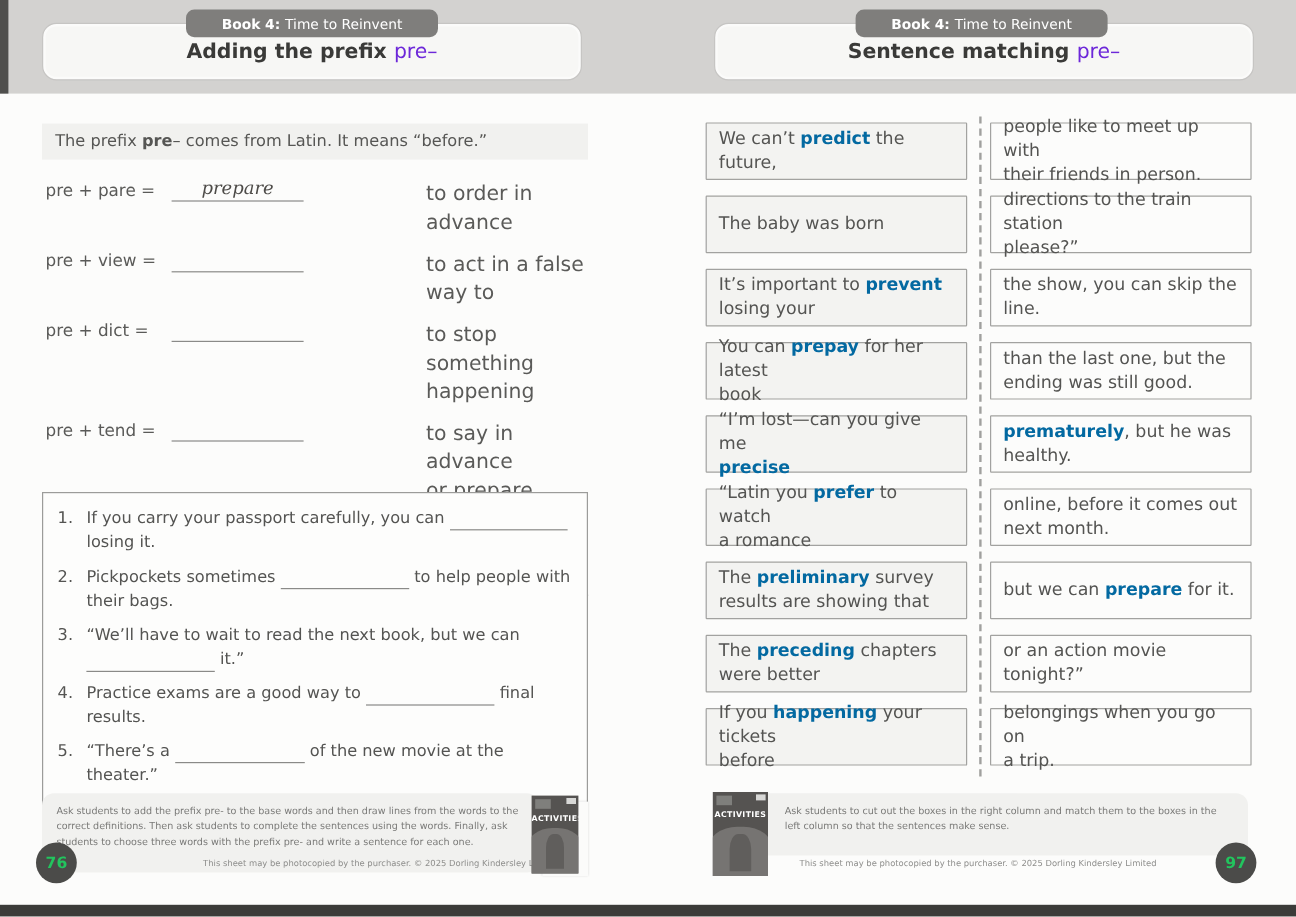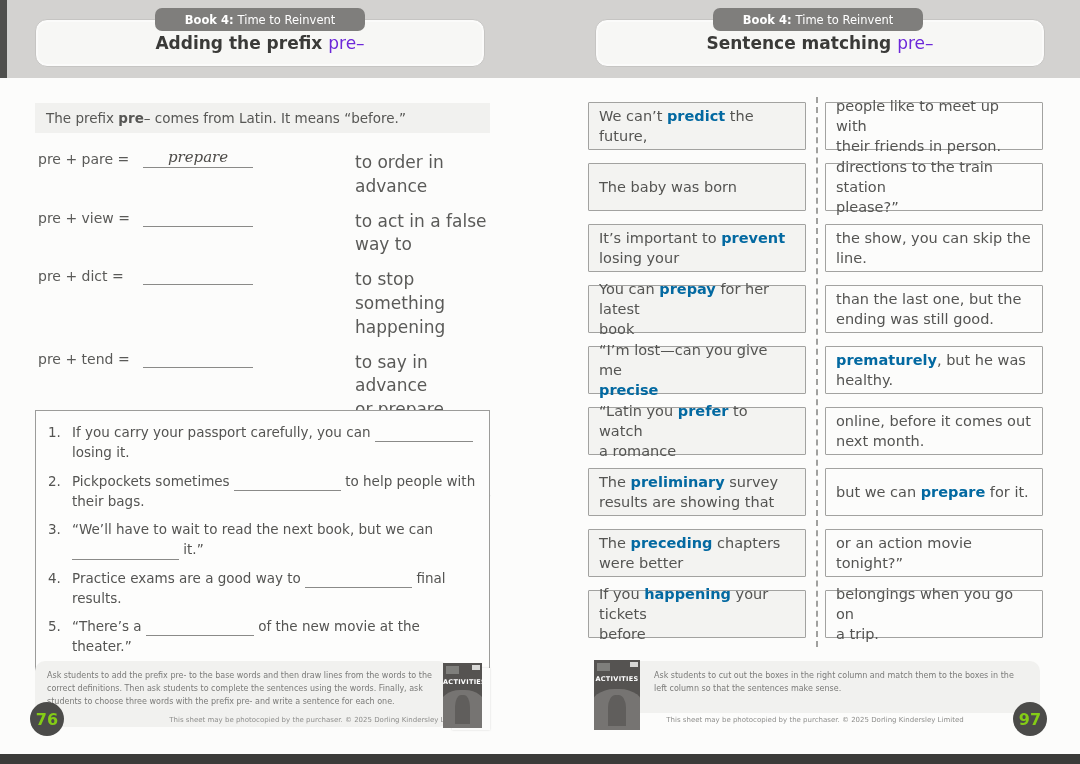--- a/index.html
+++ b/index.html
@@ -51,21 +51,21 @@
   .mbox-right { background:#fcfcfb; }
 
   
   .note { position:absolute; background:#f1f1ef; border-radius:10px; font-size:8px; color:#7a7a78; line-height:1.6; }
   .note-l { left:35px; top:661px; width:414px; height:66px; padding:9px 12px; }
   .note-r { left:612px; top:661px; width:428px; height:52px; padding:9px 12px 9px 42px; }
   .copyright { position:absolute; font-size:7px; color:#8e8e8c; text-align:center; }
   .copy-l { left:168px; top:716px; width:300px; }
   .copy-r { left:640px; top:716px; width:350px; }
   .page-circle { position:absolute; width:34px; height:34px; border-radius:50%; background:#4b4b49;
-                 color:#84cc16; font-weight:bold; font-size:16px; display:flex; align-items:center;
+                 color:#22c55e; font-weight:bold; font-size:13px; display:flex; align-items:center;
                  justify-content:center; z-index:3; }
   .circle-l { left:30px; top:702px; }
   .circle-r { left:1013px; top:702px; }
   .sheet { position:absolute; background:#fbfbfa; box-shadow:0 0 2px rgba(0,0,0,.15); }
   .sheet-l { left:452px; top:668px; width:38px; height:62px; }
   .cover { position:absolute; background:#555351; overflow:hidden; z-index:2; }
   .cover-l { left:443px; top:663px; width:39px; height:65px; }
   .cover-r { left:594px; top:660px; width:46px; height:70px; }
   .c-top { position:absolute; top:3px; left:3px; width:13px; height:8px; background:#8d8d8b; opacity:.75; }
   .c-tag { position:absolute; top:2px; right:2px; width:8px; height:5px; background:#d8d8d6; }

